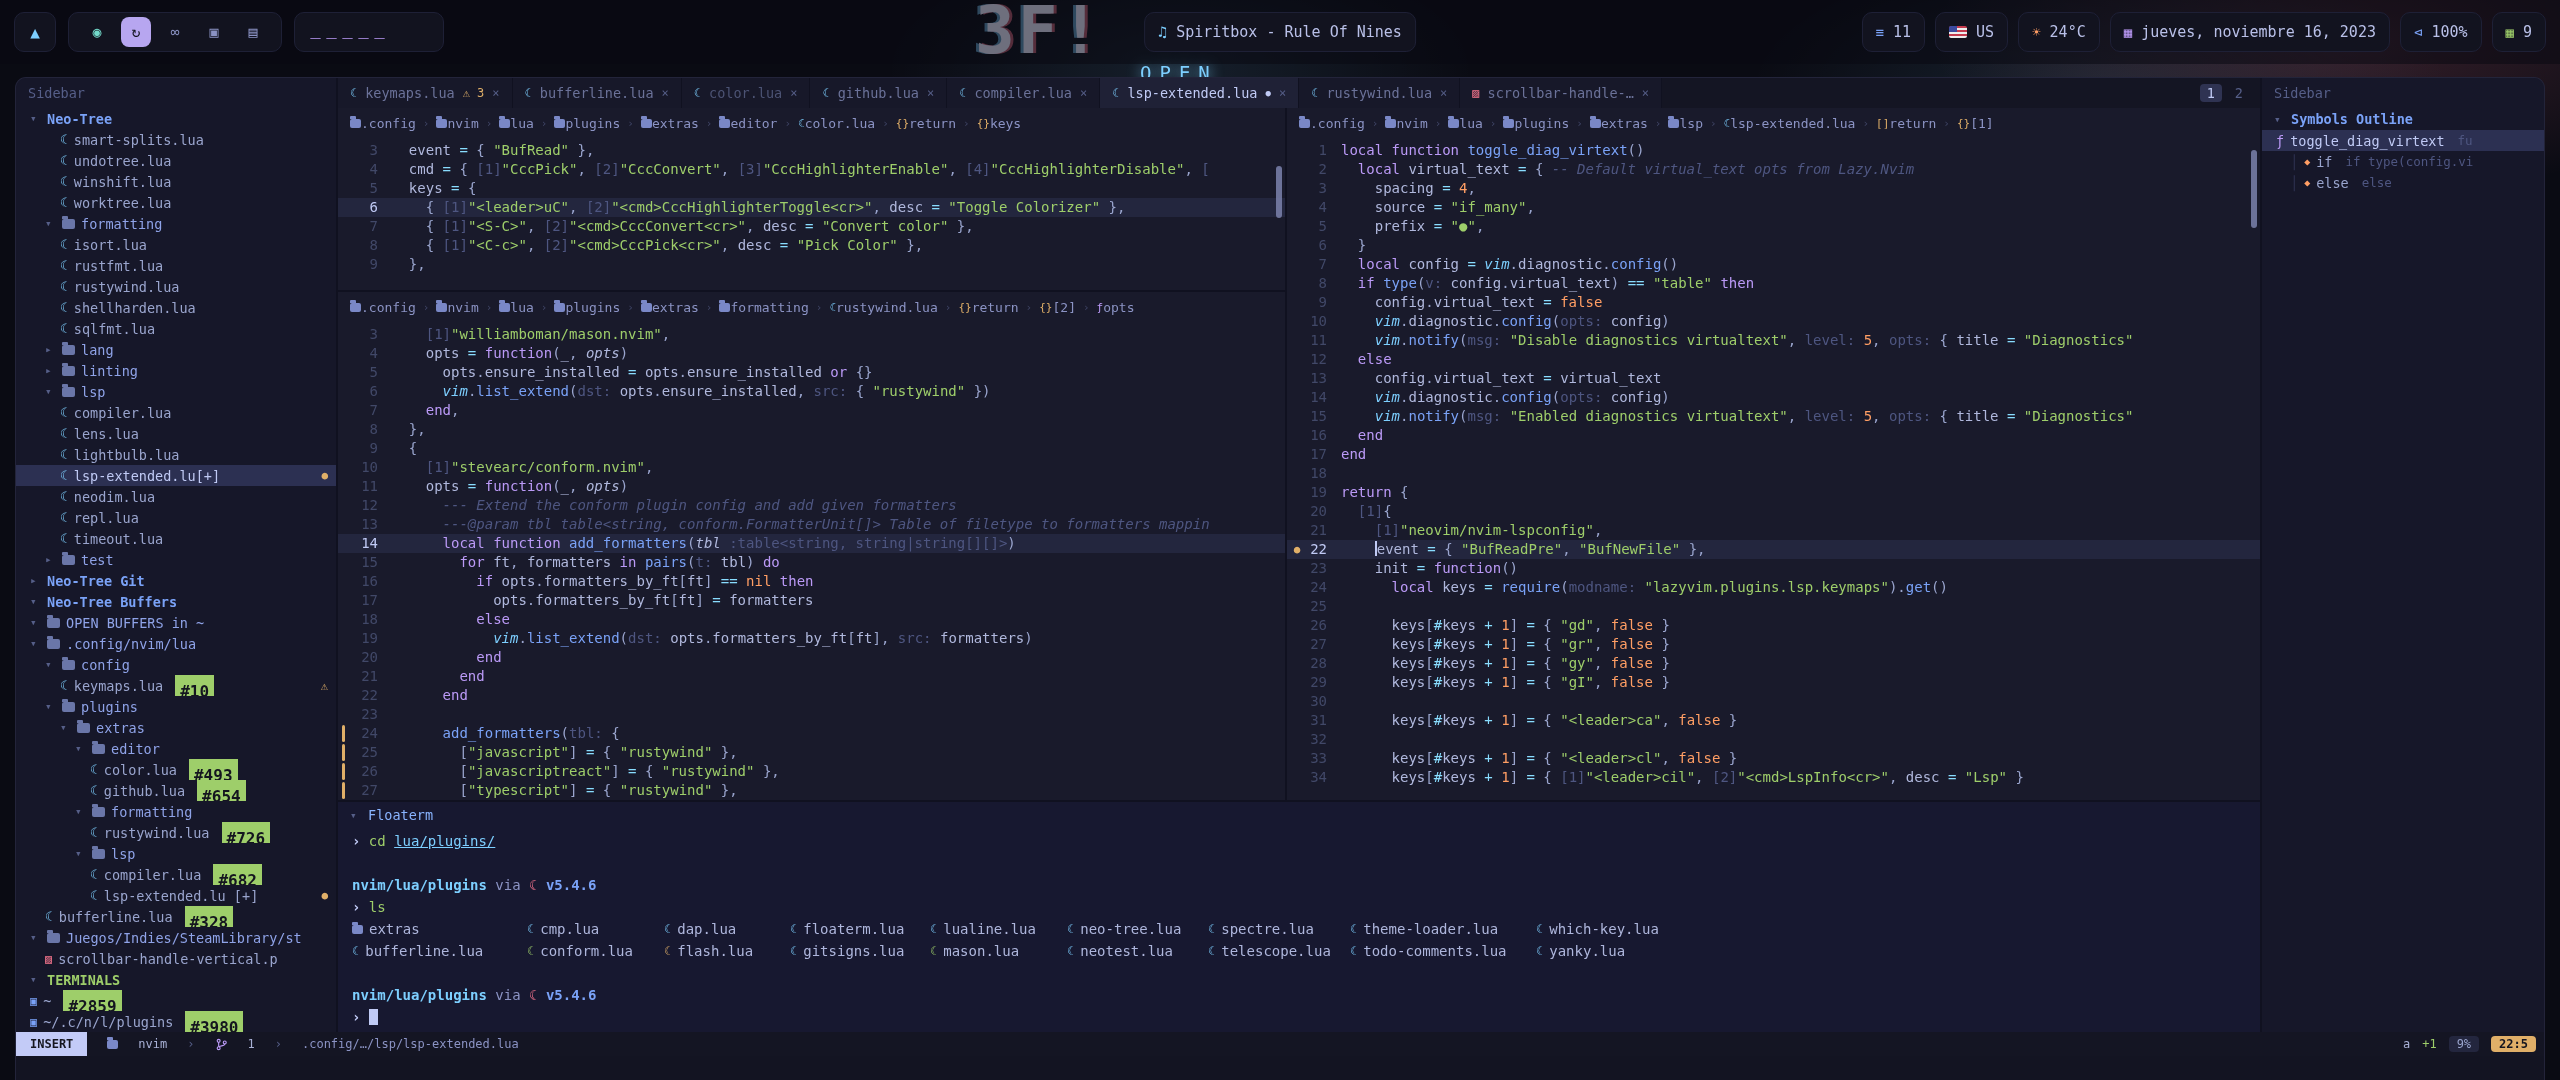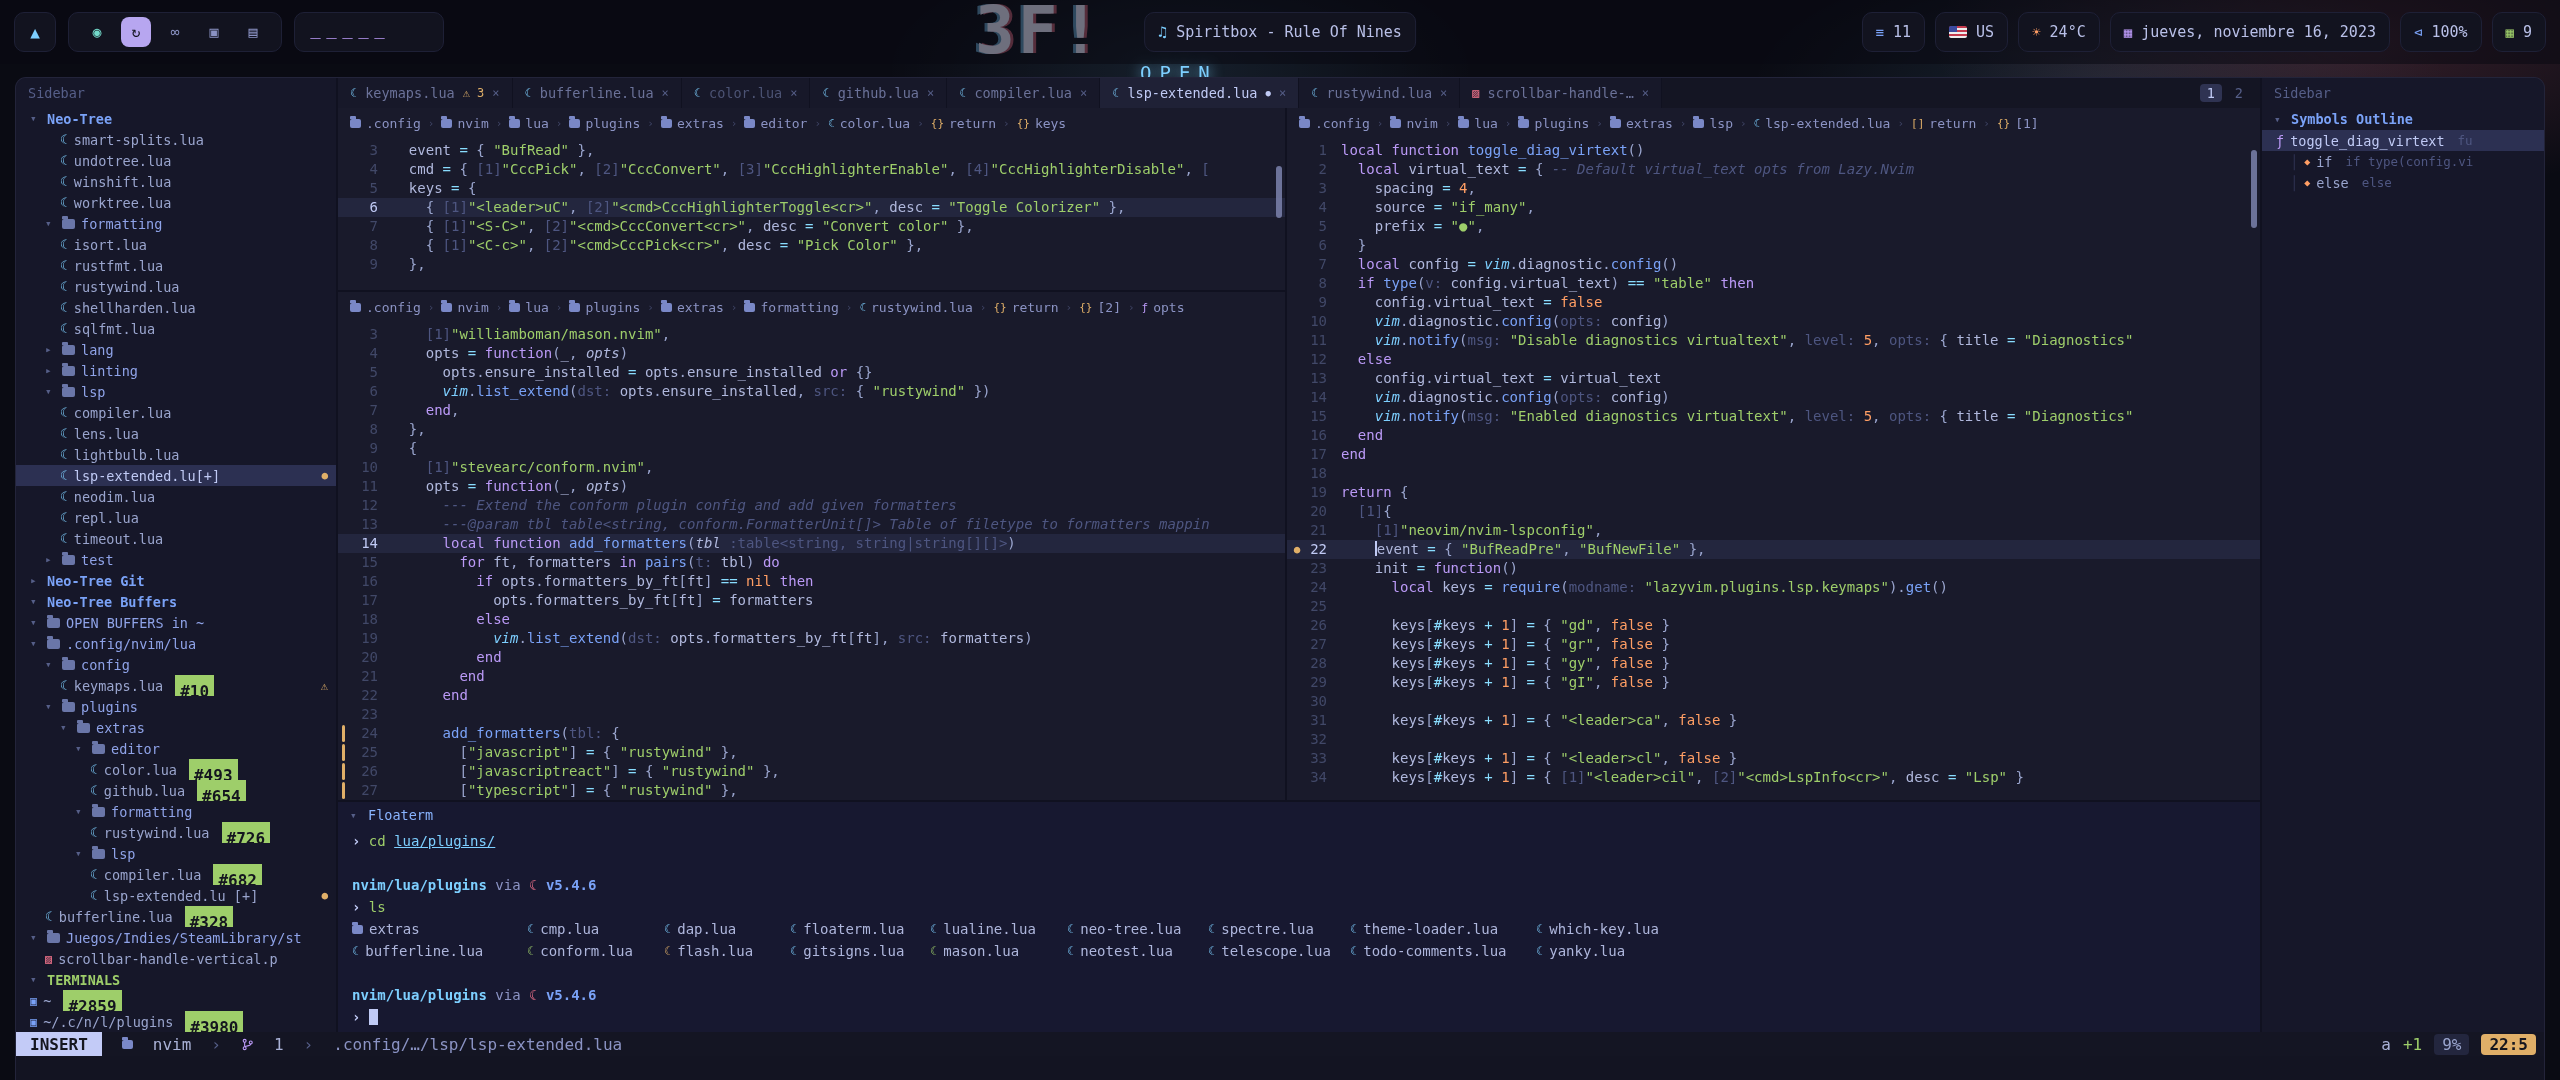--- a/index.html
+++ b/index.html
@@ -83,21 +83,21 @@
   .tp.active { background:#2f3352; color:#c0caf5; }
   
   .panes { flex:1; display:flex; min-height:0; }
   .colL { width:947px; flex:none; display:flex; flex-direction:column; }
   .pane { display:flex; flex-direction:column; position:relative; min-height:0; background:#191a2b; }
   .paneTop { height:182px; flex:none; }
   .paneBot { flex:1; }
   .paneR { flex:1; }
   .crumbs { height:30px; flex:none; display:flex; align-items:center; padding:0 12px; gap:7px;
       font-size:13px; color:#8b93c4; white-space:nowrap; overflow:hidden; }
-  .crumb { display:flex; align-items:center; gap:5px; }
+  .crumb { display:flex; align-items:center; }
   .csep { color:#3f4566; font-size:11px; }
   .ci { font-size:11px; color:#7dcfff; }
   .ci.obj { color:#e0af68; }
   .ci.fn { color:#bb9af7; }
   .code { flex:1; overflow:hidden; padding-top:3px; position:relative; line-height:19px; font-size:14px; }
   .cl { display:flex; height:19px; position:relative; }
   .cl.cur { background:#23263e; }
   .cl.g::before { content:""; position:absolute; left:4px; top:1px; bottom:1px; width:3px; background:#e0af68; border-radius:2px; }
   .signc { width:20px; flex:none; text-align:center; font-size:11px; color:#e0af68; }
   .ln { width:34px; flex:none; text-align:right; padding-right:14px; color:#414868; }
@@ -130,21 +130,21 @@
   .orow { height:21px; display:flex; align-items:center; gap:6px; padding:0 8px 0 14px;
       white-space:nowrap; overflow:hidden; font-size:13.5px; color:#9aa5ce; }
   .orow.sel { background:#2c3052; color:#c0caf5; }
   .oicon.purple { color:#bb9af7; } .oicon.orange { color:#ff9e64; font-size:10px; }
   .ohint { color:#4e5681; font-style:ital
 
 ic; margin-left:7px; font-size:12.5px; }
   .oguide { color:#2e3252; }
   
   .statusline { height:24px; flex:none; background:#141523; display:flex; align-items:center;
-      font-size:16px; gap:20px; padding-right:8px; }
+      font-size:12px; gap:20px; padding-right:8px; }
   .mode { background:#c3cbf7; color:#15161f; font-weight:bold; padding:0 14px; height:100%;
       display:flex; align-items:center; }
   .sl-sep { color:#565f89; }
   .sl-path { color:#8b93c4;text-align:right; }
   .sl-right { margin-left:auto; display:flex; align-items:center; gap:12px; }
   .sl-added { color:#9ece6a; }
   .scrollpct { background:#23263e; color:#9aa5ce; padding:1px 8px; border-radius:4px; }
   .pos { background:#e0af68; color:#15161f; font-weight:bold; padding:1px 8px; border-radius:4px; }
   .cmdline { height:24px; flex:none; background:#131422; }
 </style>

